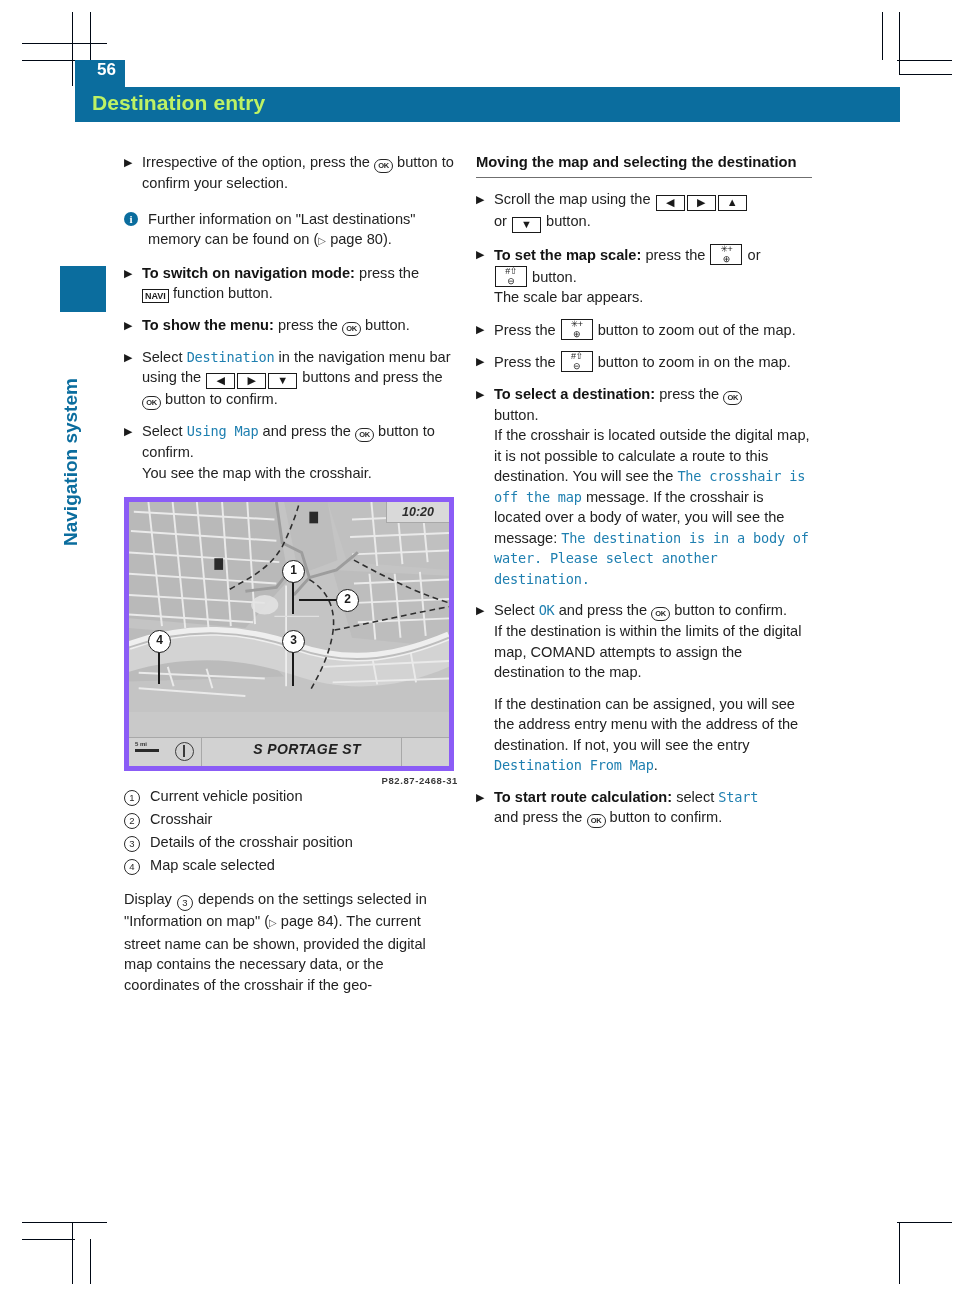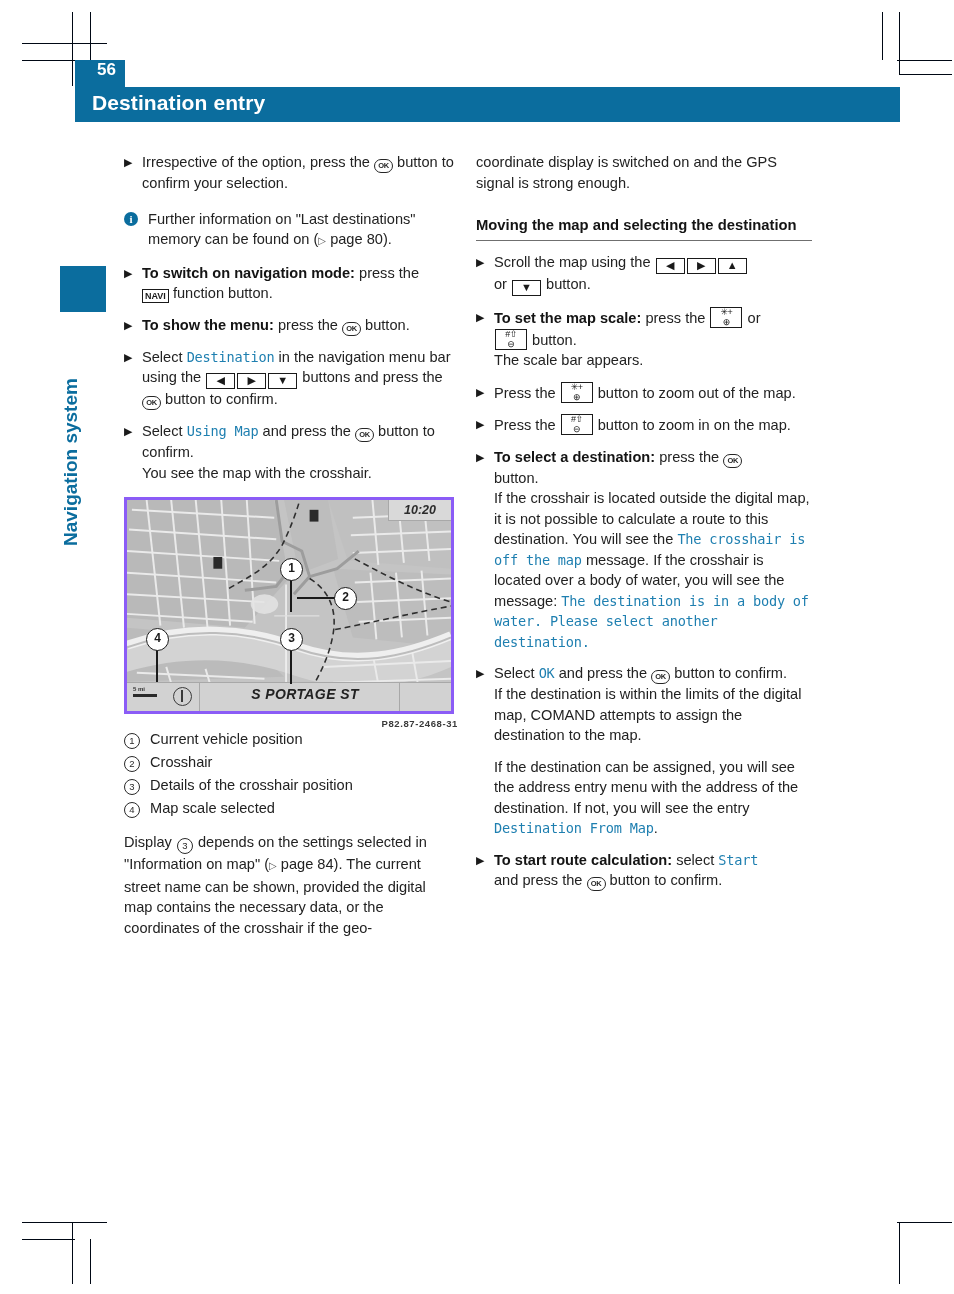--- a/index.html
+++ b/index.html
@@ -41,21 +41,21 @@
     display: flex;
     align-items: flex-end;
     justify-content: flex-end;
     padding: 0 9px 7px 0;
     box-sizing: border-box;
   }
   #header-gap { width: 4px; background: #ffffff; }
   #header-title-block {
     flex: 1;
     background: #0b6d9e;
-    color: #ffffff;
+    color: #bef264;
     font-weight: bold;
     font-size: 21px;
     display: flex;
     align-items: flex-end;
     padding: 0 0 7px 17px;
     box-sizing: border-box;
     letter-spacing: 0.1px;
   }
 
   
@@ -241,24 +241,24 @@
   .pgref {
     font-size: 14.6px;
     color: #222222;
   }
   .pgref .tri { font-size: 10px; color: #555; }
 
   
   #figure-block { margin-top: 14px; }
   #map-figure {
     width: 330px;
-    height: 217px;
+    height: 274px;
     position: relative;
     background: #c9c9c9;
-    border: 3px solid #8b5cf6;
+    border: 5px solid #8b5cf6;
     box-sizing: border-box;
     overflow: hidden;
   }
   #map-svg { position: absolute; inset: 0; }
   .cal-label {
     position: absolute;
     width: 21px; height: 21px;
     border-radius: 50%;
     background: #ffffff;
     border: 1.5px solid #1a1a1a;
@@ -563,21 +563,20 @@
     </div>
   </div>
 
   <div class="para" style="margin-top:13px;">
     <span>Display </span><span class="num-circle inline">3</span><span> depends on the settings selected in "Information on map" (</span><span class="pgref"><span class="tri">▷</span> <span>page 84</span></span><span>). The current street name can be shown, provided the digital map contains the necessary data, or the coordinates of the crosshair if the geo-</span>
   </div>
 </div>
 
 <div id="col-right">
 
-  <div class="para" style="margin-bottom:22px;">coordinate display is switched on and the GPS signal is strong enough.</div>
 
   <div class="h-sub two-line">Moving the map and selecting the destination</div>
 
   <div class="step">
     <span class="bullet">▶</span>
     <span>Scroll the map using the </span><span class="arr-key">◀</span><span class="arr-key">▶</span><span class="arr-key">▲</span><br>
     <span> or </span><span class="arr-key">▼</span><span> button.</span>
   </div>
 
   <div class="step">

